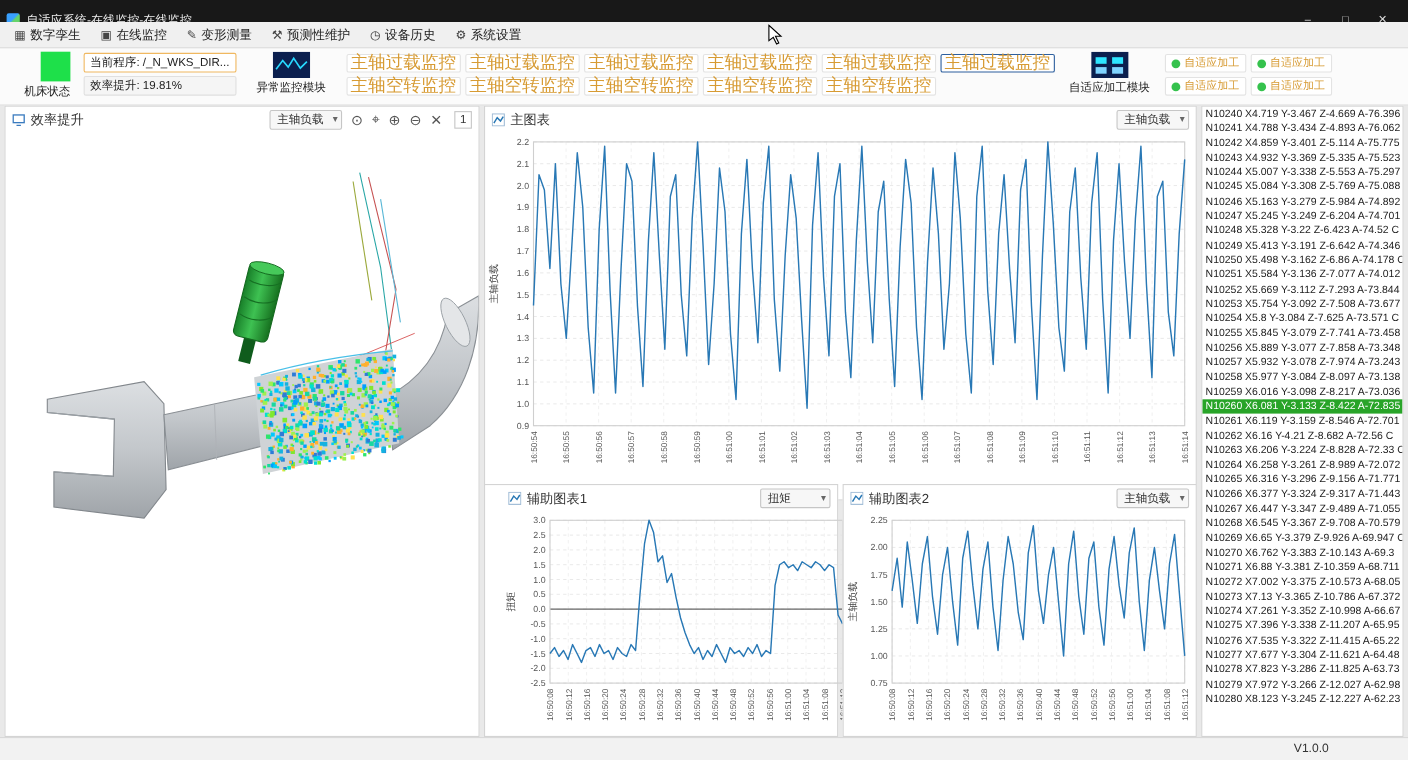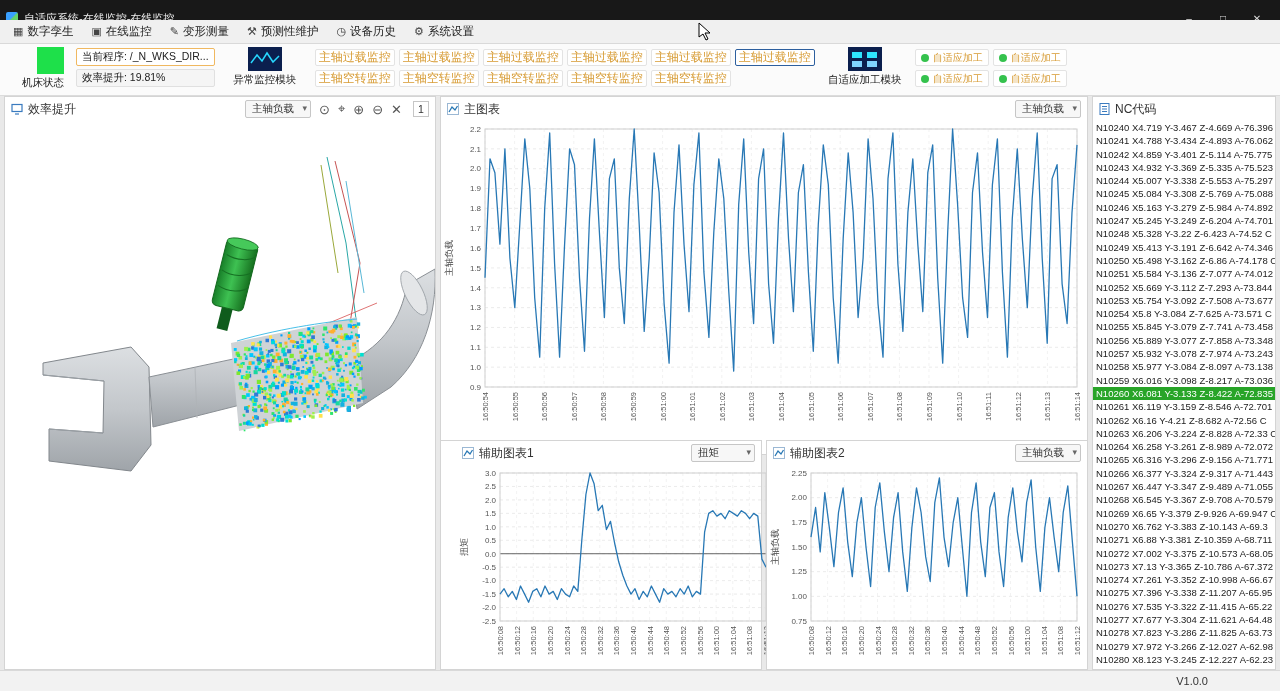--- a/index.html
+++ b/index.html
@@ -24,21 +24,21 @@
   .machine-status { display:flex; flex-direction:column; align-items:flex-end; gap:2px; width:56px; }
   .status-square { width:27px; height:27px; }
   .small-label { font-size:10.5px; color:#222; }
   .program-block { display:flex; flex-direction:column; gap:3px; padding-top:1px; }
   .chip { font-size:10.5px; padding:1px 5px; background:#fff; border:1px solid #f0b860; border-radius:2px; white-space:nowrap; }
   .chip.gray { border-color:#e0e0e0; background:#f5f5f5; }
   .module-block { display:flex; flex-direction:column; align-items:center; gap:2px; width:76px;justify-content:flex-end; }
   .btn-grid { display:flex; flex-direction:column; gap:4px; padding-top:2px; }
   .btn-row { display:flex; gap:4px; }
   button { font-family:inherit; background:#fff; border:1px solid #e3e3e3; border-radius:2px; cursor:default; }
-  .mon-btn { font-size:12px; color:#d79b33; padding:1px 3px; line-height:13px; white-space:nowrap; }
+  .mon-btn { font-size:16px; color:#d79b33; padding:1px 3px; line-height:13px; white-space:nowrap; }
   .mon-btn.selected { border:1px solid #2d5f9e; }
   .adp-btn { font-size:10px; color:#d79b33; padding:1px 5px; line-height:13px; display:flex; align-items:center; gap:4px; white-space:nowrap; }
   .dot { width:8px; height:8px; border-radius:50%; background:#35c24d; display:inline-block; }
 
   
   .main { position:absolute; top:96px; left:0; right:0; bottom:21px; }
   .panel { position:absolute; background:#fff; border:1px solid #d4d4d4; }
   #panel-status { left:4px; top:0; width:432px; bottom:0; }
   #panel-main   { left:440px; top:0; width:648px; height:359px; }
   #panel-aux1   { left:440px; top:344px; width:322px; bottom:0;padding-left:15px; }
@@ -1088,29 +1088,20 @@
         <text x="296.375" y="161" font-size="7.5" fill="#555" text-anchor="end" transform="rotate(-90 296.375 161)">16:51:08</text>
         <line x1="310" x2="310" y1="8" y2="156" stroke="#ececec" stroke-width="0.7" stroke-dasharray="3,3"></line>
         <text x="313" y="161" font-size="7.5" fill="#555" text-anchor="end" transform="rotate(-90 313 161)">16:51:12</text>
         <rect x="44" y="8" width="266" height="148" fill="none" stroke="#cfcfcf" stroke-width="1"></rect>
         <polyline points="44.0,72.1 48.6,42.5 53.2,86.9 57.8,27.7 62.3,62.3 66.9,101.7 71.5,47.5 76.1,22.8 80.7,77.1 85.3,111.6 89.9,57.3 94.4,32.7 99.0,82.0 103.6,121.5 108.2,42.5 112.8,17.9 117.4,67.2 122.0,106.7 126.6,52.4 131.1,27.7 135.7,86.9 140.3,126.4 144.9,62.3 149.5,22.8 154.1,47.5 158.7,91.9 163.2,116.5 167.8,37.6 172.4,12.9 177.0,72.1 181.6,101.7 186.2,57.3 190.8,32.7 195.3,82.0 199.9,131.3 204.5,47.5 209.1,17.9 213.7,77.1 218.3,111.6 222.9,42.5 227.4,27.7 232.0,86.9 236.6,121.5 241.2,52.4 245.8,22.8 250.4,67.2 255.0,96.8 259.6,37.6 264.1,14.9 268.7,82.0 273.3,126.4 277.9,62.3 282.5,32.7 287.1,72.1 291.7,106.7 296.2,47.5 300.8,20.8 305.4,77.1 310.0,131.3" fill="none" stroke="#2878b5" stroke-width="1.3" stroke-linejoin="round"></polyline>
         <text x="11" y="82" font-size="9" fill="#444" text-anchor="middle" transform="rotate(-90 11 82)">主轴负载</text>
       </svg>
   </div>
 
   <div class="panel" id="panel-nc">
-    <div class="panel-header">
-      <svg width="11" height="12">
-        <rect x="1" y="0.5" width="9" height="11" fill="#fff" stroke="#3a7bbf"></rect>
-        <line x1="3" y1="3.5" x2="8" y2="3.5" stroke="#3a7bbf"></line>
-          <line x1="3" y1="6" x2="8" y2="6" stroke="#3a7bbf"></line>
-          <line x1="3" y1="8.5" x2="8" y2="8.5" stroke="#3a7bbf"></line>
-      </svg>
-      <span class="panel-title">NC代码</span>
-    </div>
     <div class="nc-list">
 
     <div class="nc-line">N10240 X4.719 Y-3.467 Z-4.669 A-76.396</div>
         <div class="nc-line">N10241 X4.788 Y-3.434 Z-4.893 A-76.062</div>
         <div class="nc-line">N10242 X4.859 Y-3.401 Z-5.114 A-75.775</div>
         <div class="nc-line">N10243 X4.932 Y-3.369 Z-5.335 A-75.523</div>
         <div class="nc-line">N10244 X5.007 Y-3.338 Z-5.553 A-75.297</div>
         <div class="nc-line">N10245 X5.084 Y-3.308 Z-5.769 A-75.088</div>
         <div class="nc-line">N10246 X5.163 Y-3.279 Z-5.984 A-74.892</div>
         <div class="nc-line">N10247 X5.245 Y-3.249 Z-6.204 A-74.701</div>

